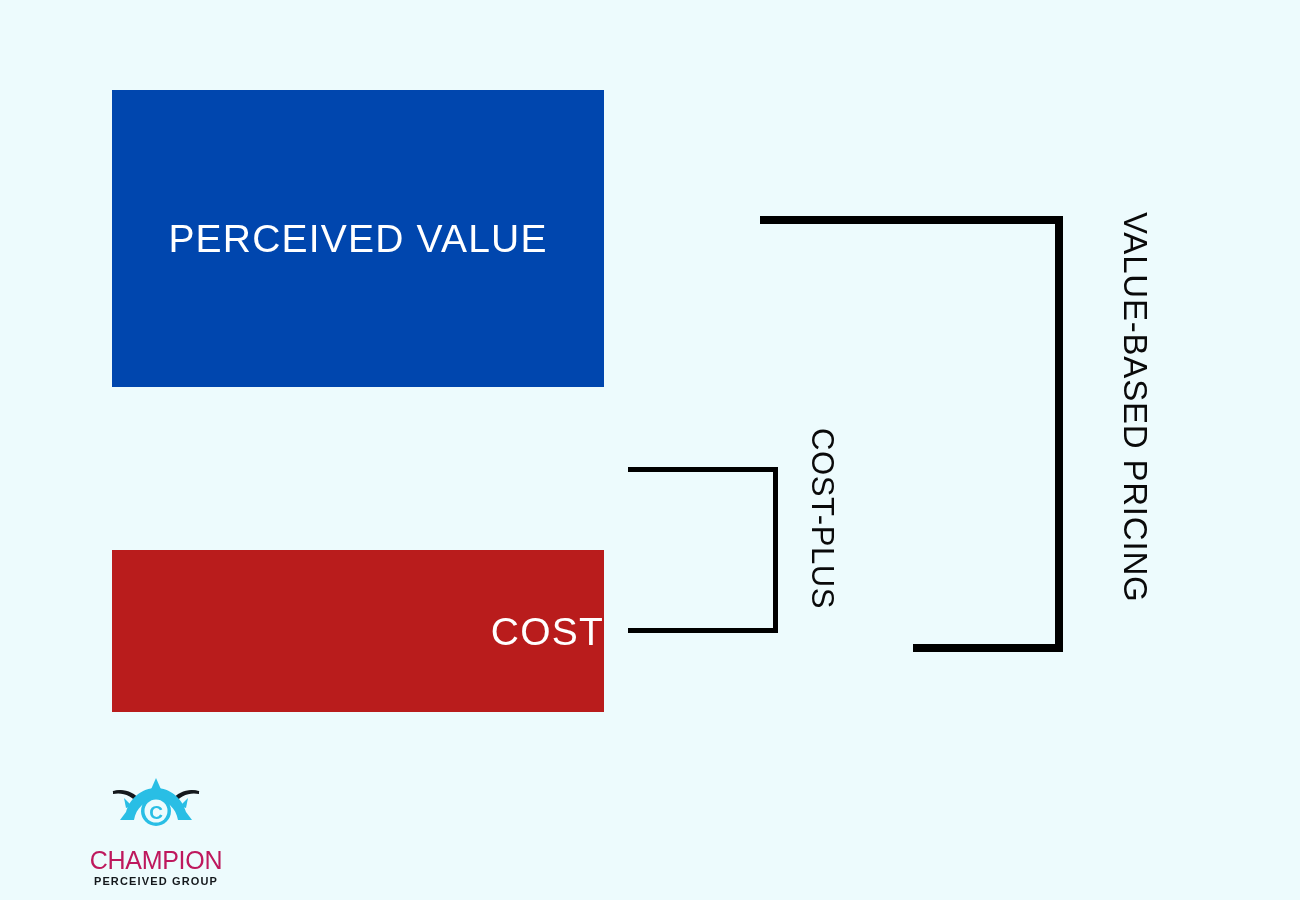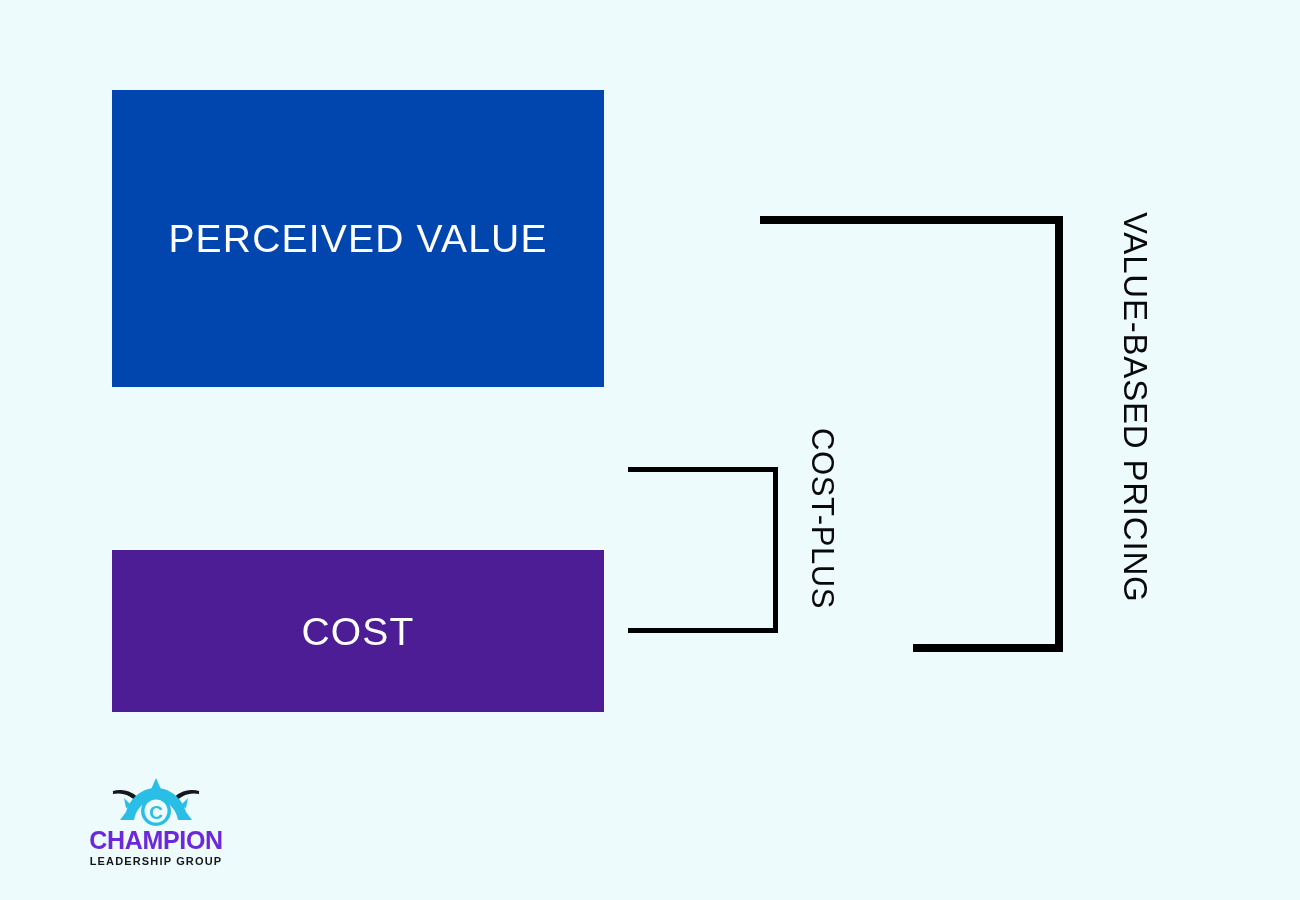--- a/index.html
+++ b/index.html
@@ -60,21 +60,22 @@
     height: 163px;
     background: #5566f5;
   }
   #block-markup .block-label {
     font-size: 39px;
     letter-spacing: 1.2px;
   }
   #block-cost {
     top: 460px;
     height: 162px;
-    background: #4c1d95;
+    background: #b91c1c;
+    justify-content: flex-end;
   }
   #block-cost .block-label {
     font-size: 39px;
     letter-spacing: 1.2px;
   }
 
   
   .bracket {
     position: absolute;
     border-style: solid;
@@ -151,25 +152,26 @@
   }
   .logo-wordmark {
     position: absolute;
     left: 0;
     top: 50px;
     width: 136px;
     text-align: center;
   }
   .logo-name {
     display: block;
-    color: #6d28d9;
+    color: #be185d;
     font-size: 25px;
-    font-weight: 700;
+    font-weight: 400;
     letter-spacing: -0.3px;
     line-height: 1;
+    margin-top: 20px;
   }
   .logo-tagline {
     display: block;
     color: #14181c;
     font-size: 11px;
     font-weight: 700;
     letter-spacing: 1.15px;
     line-height: 1;
     margin-top: 3px;
   }
@@ -215,17 +217,17 @@
         <path d="M16 20 L24 28 L18 30 Z" fill="#29bee5"></path>
         <path d="M80 20 L72 28 L78 30 Z" fill="#29bee5"></path>
 
         <circle cx="48" cy="33" r="15" fill="#29bee5"></circle>
         <circle cx="48" cy="33" r="11.5" fill="#edfbfd"></circle>
         <text x="48" y="41" text-anchor="middle" font-family="'Liberation Sans', sans-serif" font-size="19" font-weight="700" fill="#29bee5">C</text>
       </svg>
     </div>
     <div class="logo-wordmark">
       <span class="logo-name">CHAMPION</span>
-      <span class="logo-tagline">LEADERSHIP GROUP</span>
+      <span class="logo-tagline">PERCEIVED GROUP</span>
     </div>
   </div>
 
 </div>
 
 </body></html>

